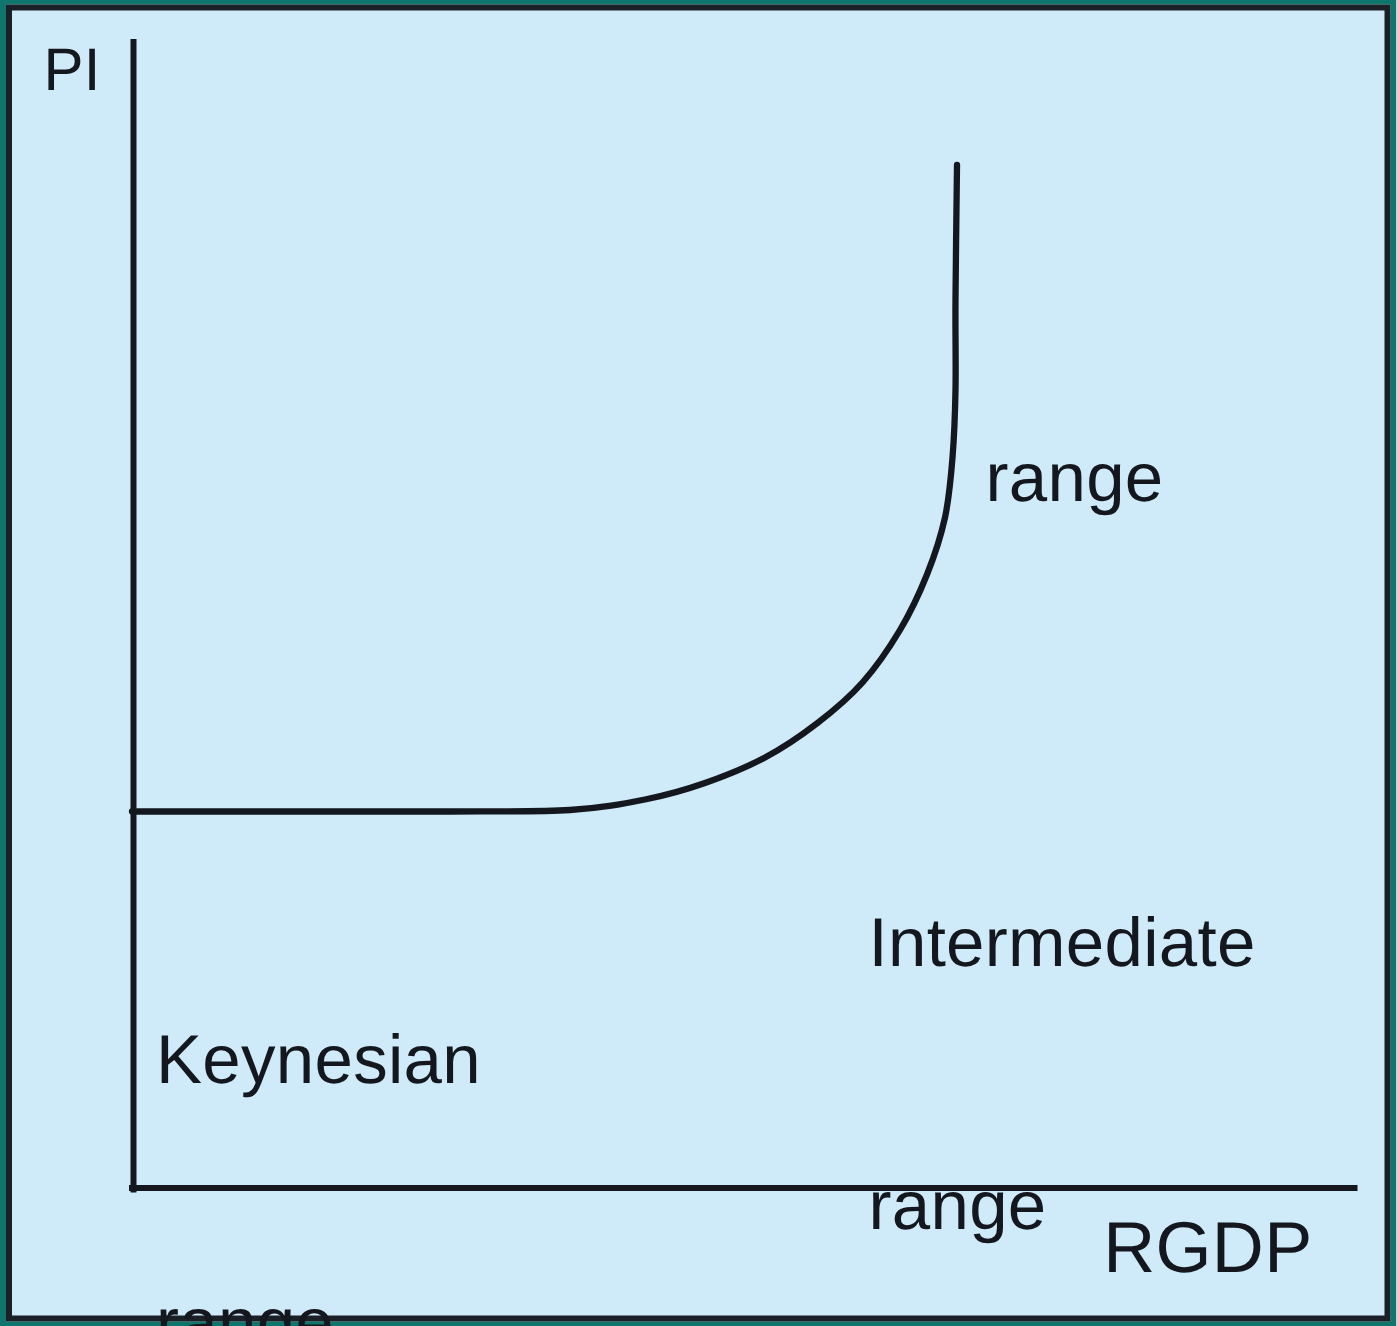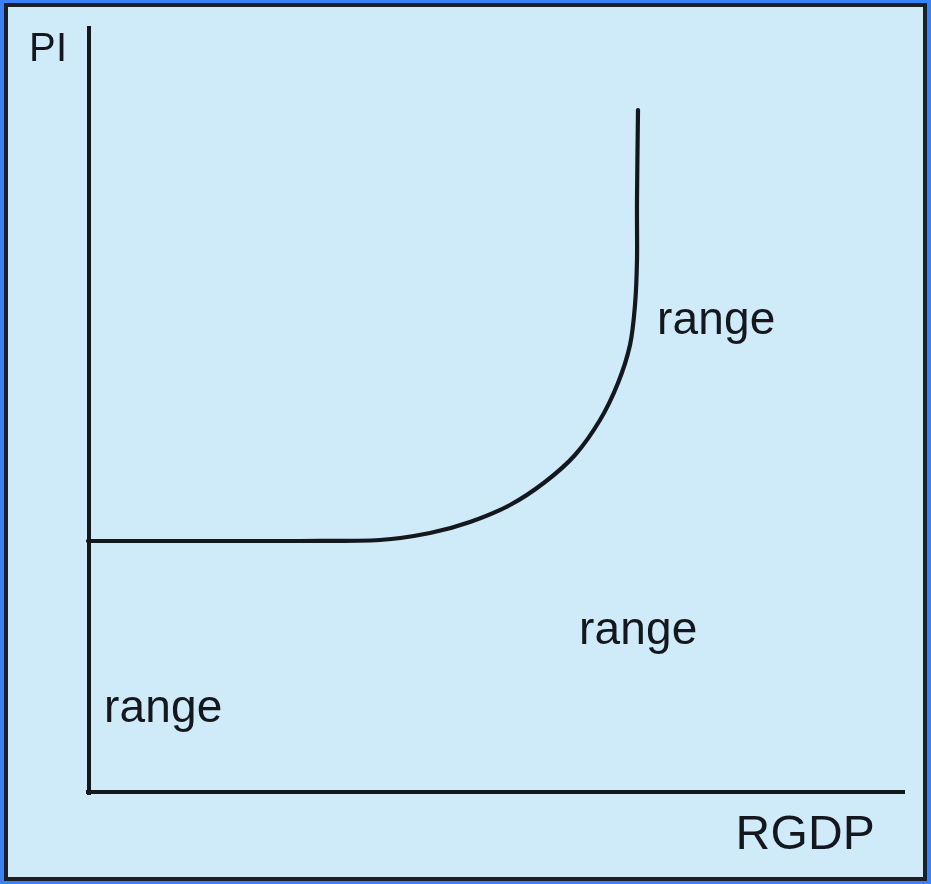--- a/index.html
+++ b/index.html
@@ -4,21 +4,21 @@
 <style>
   html, body {
     margin: 0;
     padding: 0;
     background: #ffffff;
   }
   #page {
     position: relative;
     width: 931px;
     height: 884px;
-    background: #3b82f6;
+    background: #0f766e;
     overflow: hidden;
     font-family: "Liberation Sans", sans-serif;
     text-decoration: underline;
   }
   #frame {
     position: absolute;
     left: 4px;
     top: 3px;
     width: 923px;
     height: 878px;
@@ -91,19 +91,21 @@
   <div class="lbl" id="lbl-pi">PI</div>
 
   <div class="lbl" id="lbl-rgdp">RGDP</div>
 
 
   <div class="lbl" id="lbl-classical">
     <div>range</div>
   </div>
 
   <div class="lbl" id="lbl-intermediate">
+    <div>Intermediate</div>
     <div>range</div>
   </div>
 
   <div class="lbl" id="lbl-keynesian">
+    <div>Keynesian</div>
     <div>range</div>
   </div>
 </div>
 
 </body></html>

